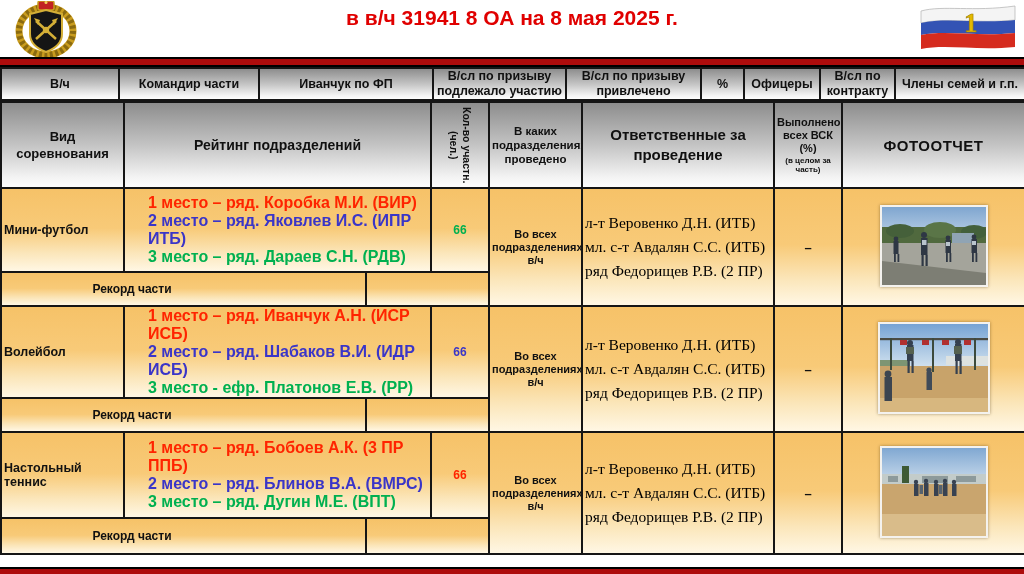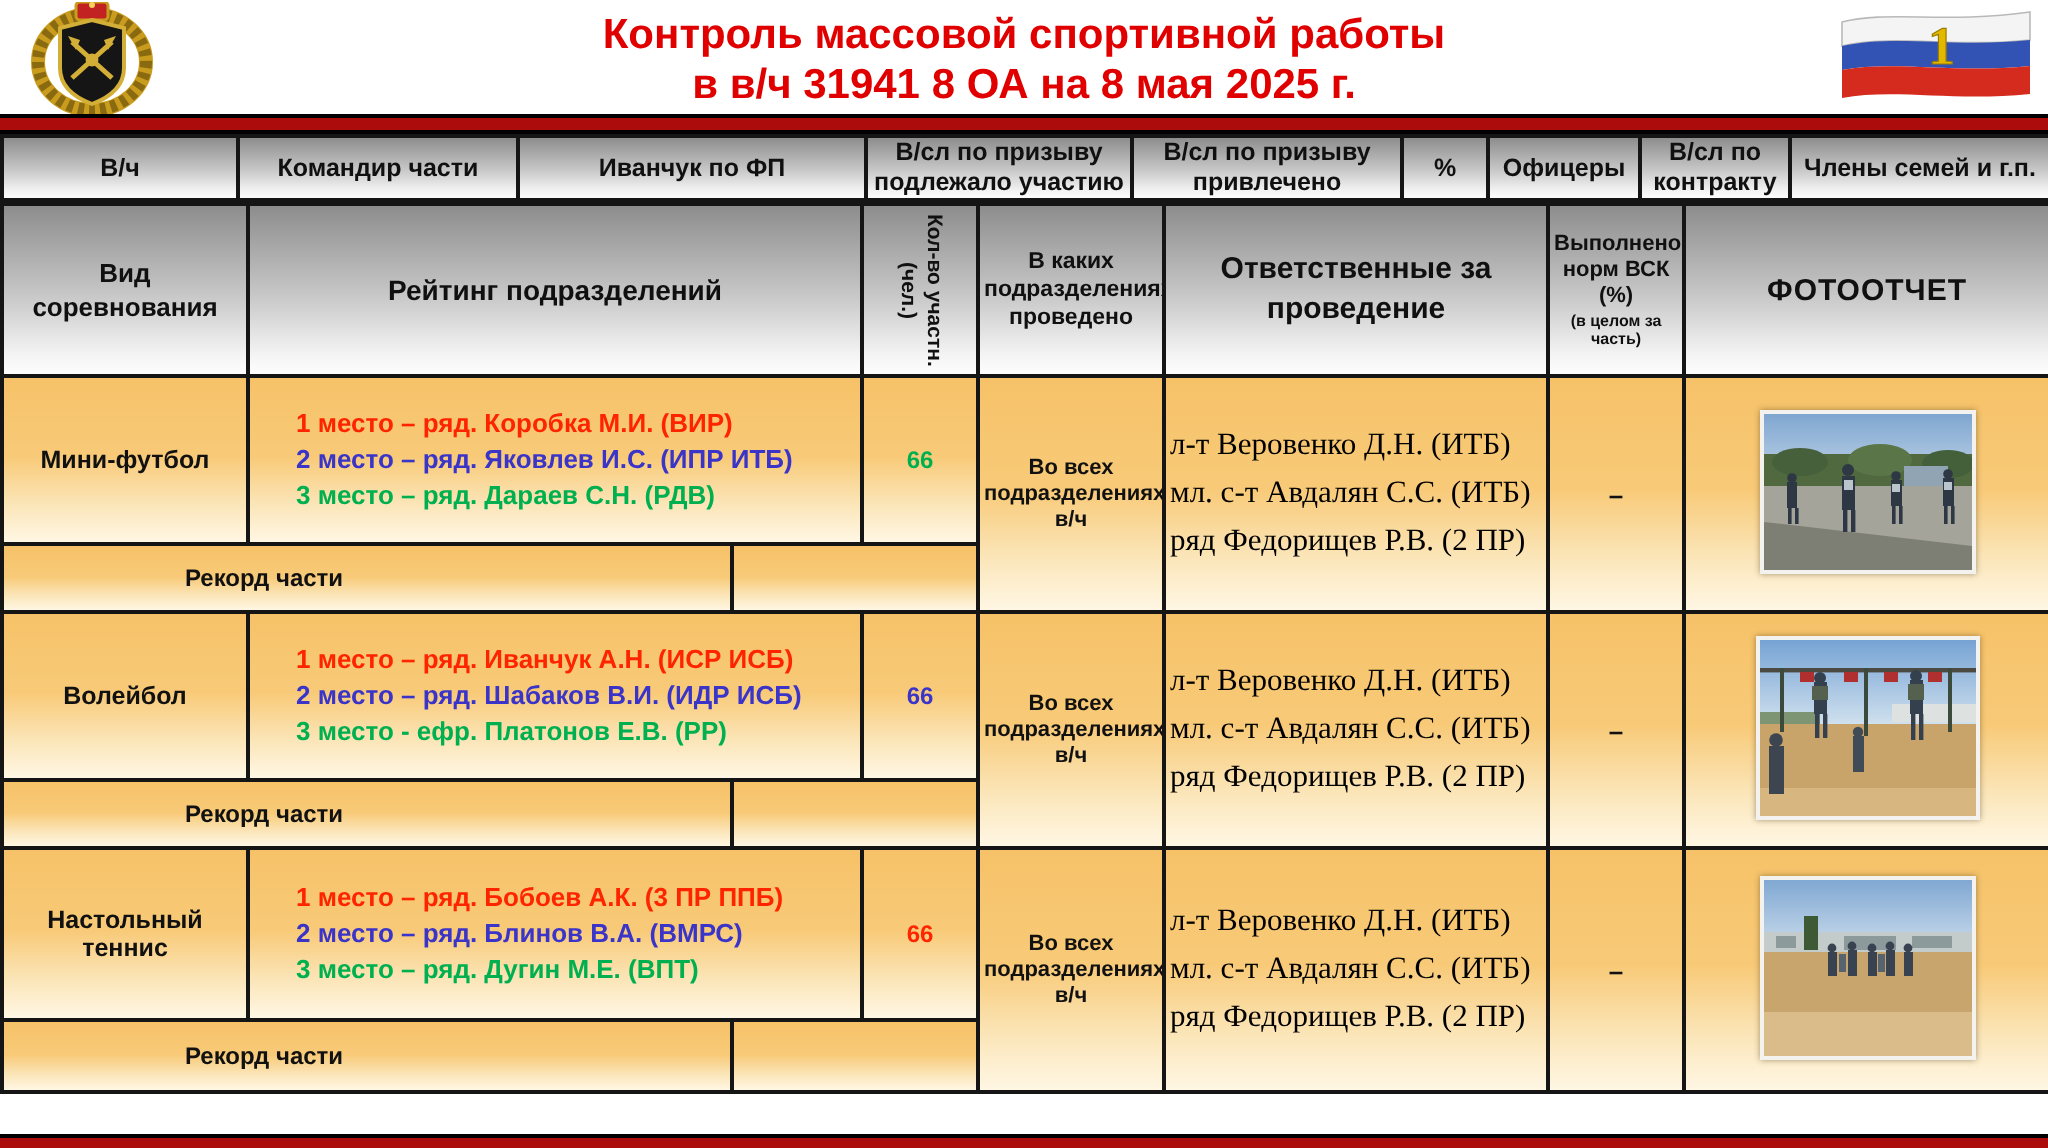--- a/index.html
+++ b/index.html
@@ -36,22 +36,22 @@
   .th-resp { font-size:15px; line-height:20px; }
   .th-vsk { font-size:11px; line-height:13px; }
   .vsk-small { font-size:8px; line-height:9px; font-weight:bold; margin-top:1px; }
   .th-photo { font-size:15px; letter-spacing:.5px; }
   .vwrap { display:flex; justify-content:center; align-items:center; height:100%; }
   .vert {
     writing-mode:vertical-rl; white-space:pre-line; font-size:10.5px; font-weight:bold;
     line-height:13px; height:84px; text-align:center;
   }
   
-  .sport-name { font-weight:bold; font-size:12.5px; text-align:center; }
-  .places { font-weight:bold; font-size:13px; line-height:18px; padding-left:23px; }
+  .sport-name { font-weight:bold; font-size:12.5px; text-align:left; }
+  .places { font-weight:bold; font-size:16px; line-height:18px; padding-left:23px; }
   .count { font-weight:bold; font-size:12px; text-align:center; }
   .where { font-weight:bold; font-size:11px; line-height:13px; text-align:center; }
   .resp { font-family:"Liberation Serif", serif; font-size:15.5px; line-height:24px; color:#000; }
   .vsk-dash { font-weight:bold; font-size:13px; text-align:center; }
   .record-label { font-weight:bold; font-size:12px; text-align:center; padding-right:105px; }
   .photo-cell { text-align:center; }
   .photo-frame { display:inline-block; border:2px solid #f4f2ee; box-shadow:0 0 3px rgba(60,40,0,.45); font-size:0; }
   
   .bottom-bar { position:absolute; left:0; right:0; bottom:0; height:7px; border-top:2px solid #000; }
 </style>
@@ -65,21 +65,20 @@
     <rect x="24" y="0" width="16" height="9" rx="2" fill="#c22222" stroke="#c99c1e" stroke-width="1.5"></rect>
     <circle cx="32" cy="1.5" r="1.5" fill="#f2d25a"></circle>
     <path d="M32 9 L48 13 L48 33 Q48 45 32 51 Q16 45 16 33 L16 13 Z" fill="#151515" stroke="#d4af37" stroke-width="2"></path>
     <path d="M22 20 L42 38 M42 20 L22 38" stroke="#d4af37" stroke-width="2.5"></path>
     <path d="M20 17 L26 19 L24 24 Z" fill="#d4af37"></path>
     <path d="M44 17 L38 19 L40 24 Z" fill="#d4af37"></path>
     <circle cx="32" cy="29" r="3.2" fill="#d4af37"></circle>
   </svg>
 
   <div class="titles" style="color: rgb(224, 0, 0);">
-    <div>Контроль массовой спортивной работы</div>
     <div>в в/ч 31941 8 ОА на 8 мая 2025 г.</div>
   </div>
 
   <svg class="flag" width="102" height="50" viewBox="0 0 102 50">
     <path d="M4 9 C26 3 56 10 98 4 L98 18 C60 22 30 15 4 21 Z" fill="#f4f4f4" stroke="#b9b9b9" stroke-width="0.8"></path>
     <path d="M4 21 C30 15 60 22 98 18 L98 31 C60 35 30 28 4 33 Z" fill="#3353b4"></path>
     <path d="M4 33 C30 28 60 35 98 31 L98 45 C60 49 30 42 4 47 Z" fill="#d52b1e"></path>
     <text x="47" y="30" font-family="Liberation Serif, serif" font-size="27" font-weight="bold" fill="#e3b900" stroke="#9c7d00" stroke-width="0.6">1</text>
   </svg>
 </div>
@@ -131,21 +130,21 @@
     <th class="th-grad th-rating" colspan="2">Рейтинг подразделений</th>
     <th class="th-grad" style="overflow:visible">
       <div class="vwrap">
             <span class="vert">Кол-во участн.
 (чел.)</span>
           </div>
     </th>
     <th class="th-grad th-where">В каких подразделениях проведено</th>
     <th class="th-grad th-resp">Ответственные за проведение</th>
     <th class="th-grad th-vsk">
-      <div>Выполнено норм ВСК (%)</div>
+      <div>Выполнено всех ВСК (%)</div>
       <div class="vsk-small">(в целом за часть)</div>
     </th>
     <th class="th-grad th-photo">ФОТООТЧЕТ</th>
   </tr>
 
   <tr style="height:84px">
     <td class="cell-orange sport-name">Мини-футбол</td>
     <td class="cell-orange places" colspan="2">
       <div style="color: rgb(255, 36, 0);">1 место – ряд. Коробка М.И. (ВИР)</div>
       <div style="color: rgb(58, 53, 200);">2 место – ряд. Яковлев И.С. (ИПР ИТБ)</div>

